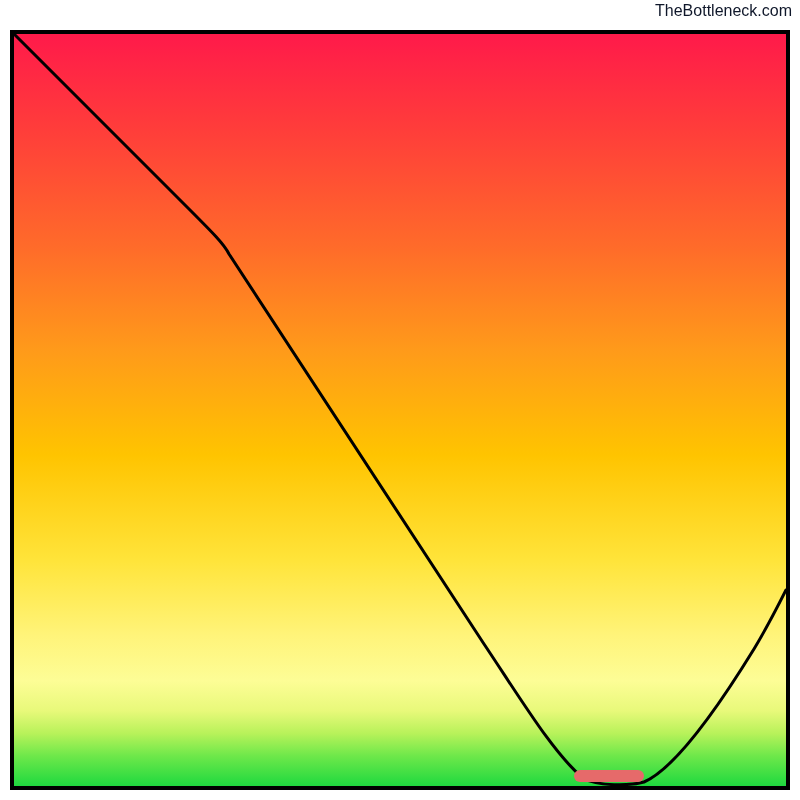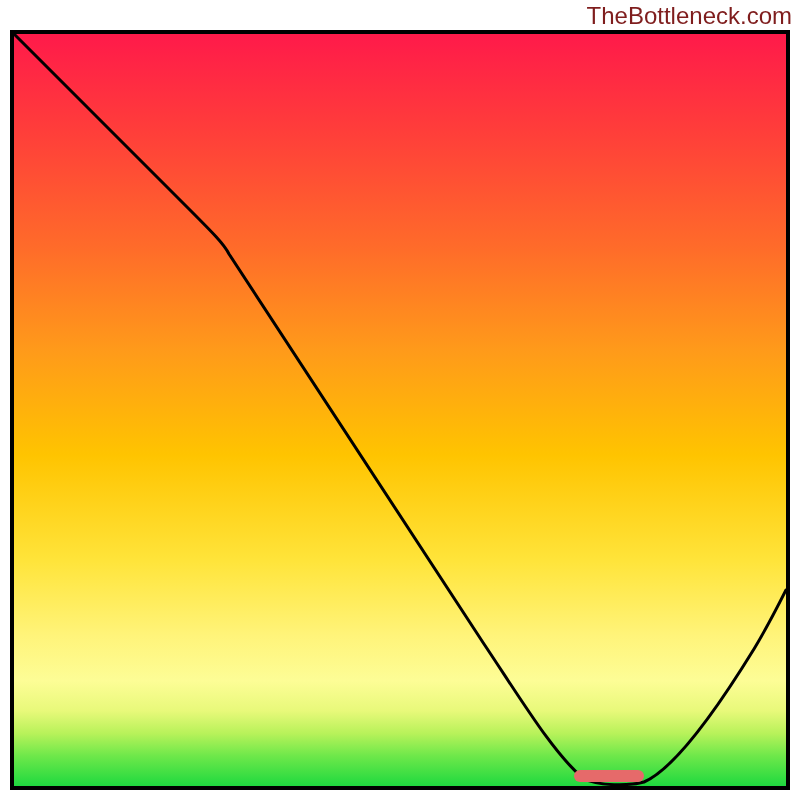--- a/index.html
+++ b/index.html
@@ -8,22 +8,22 @@
     height: 800px;
     background: #ffffff;
     position: relative;
     font-family: Arial, sans-serif;
     overflow: hidden;
   }
   .attribution {
     position: absolute;
     top: 2px;
     right: 8px;
-    font-size: 24px;
-    color: #7f1d1d;
+    font-size: 16px;
+    color: #0f172a;
     font-weight: normal;
     z-index: 10;
   }
   .plot-area {
     position: absolute;
     top: 30px;
     left: 10px;
     width: 780px;
     height: 760px;
     border: 4px solid #000;

